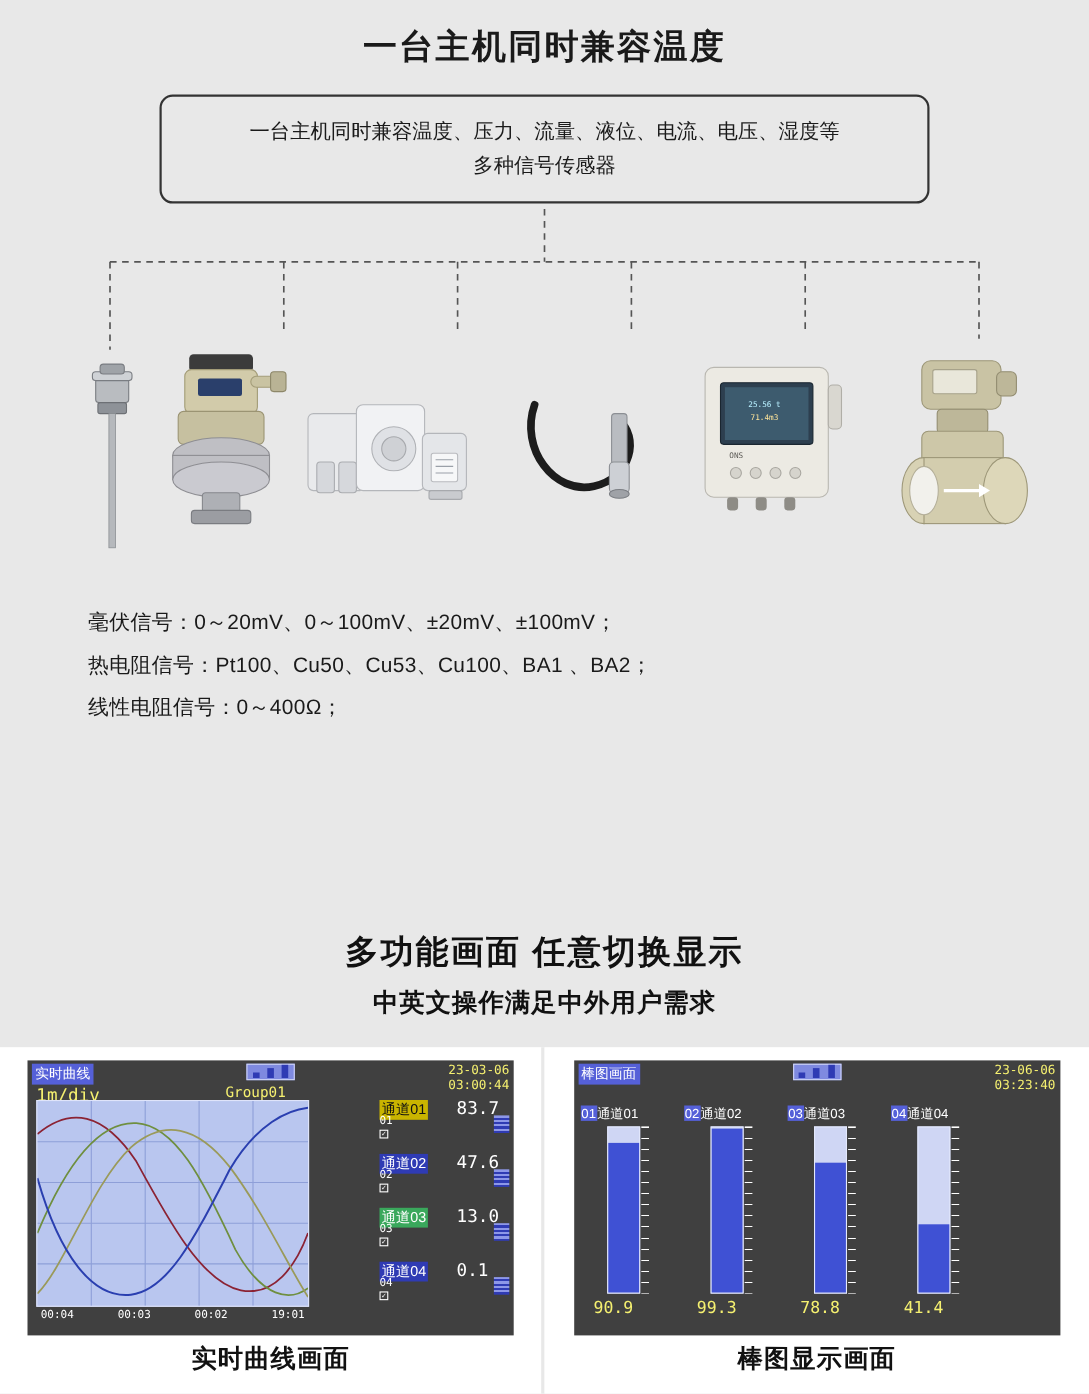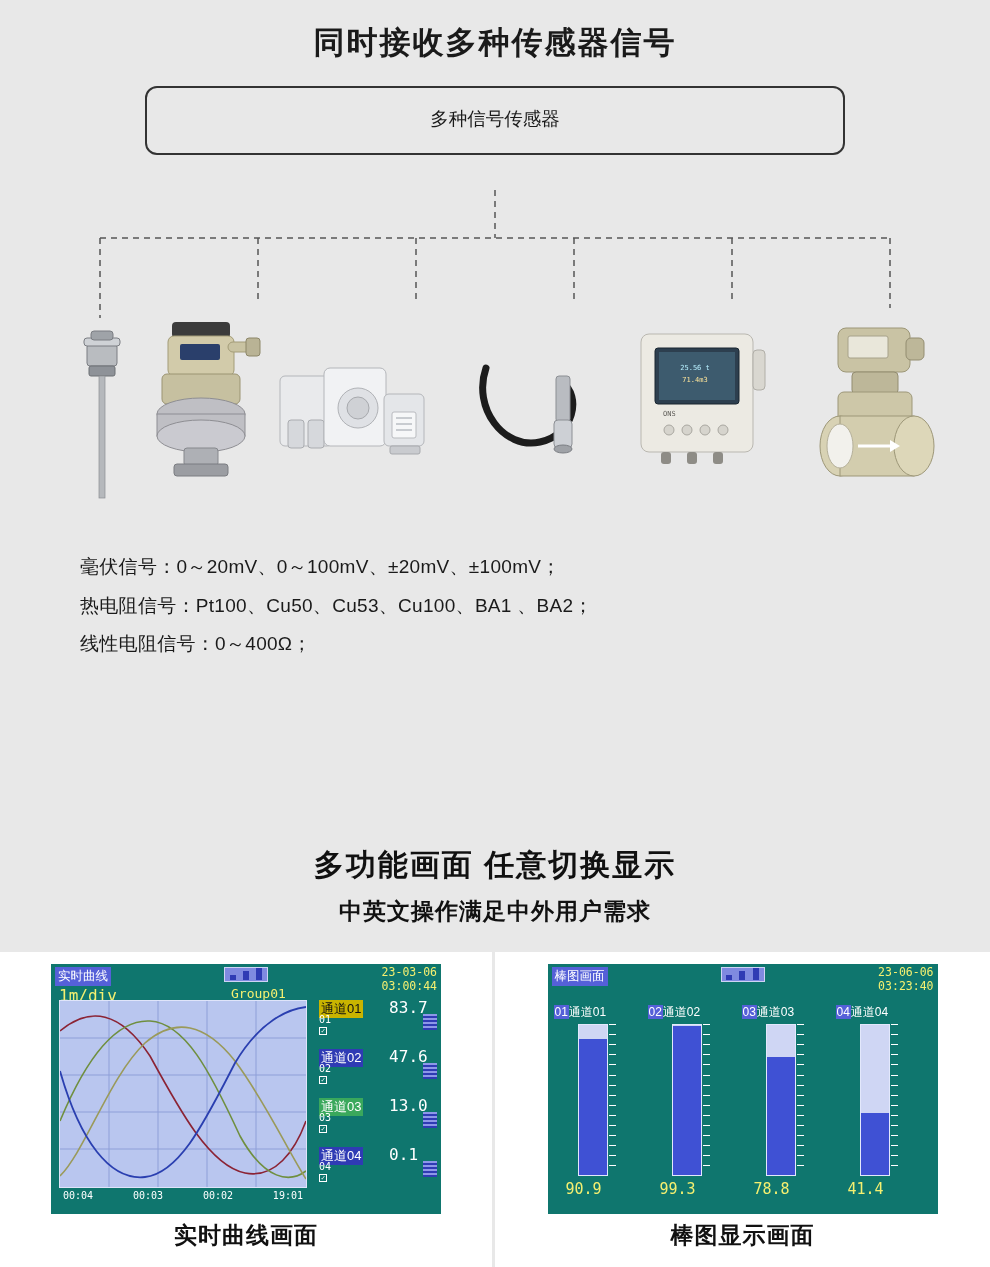--- a/index.html
+++ b/index.html
@@ -82,22 +82,22 @@
     width: 495px; height: 315px;
     background: #fff;
     display: flex;
     flex-direction: column;
     align-items: center;
     padding-top: 12px;
     position: relative;
   }
   .panel.left { border-right: 3px solid #e8e8e8; }
   .screen {
-    width: 390px; height: 250px;
-    background: #0f766e;
+    width: 442px; height: 250px;
+    background: #404040;
     position: relative;
     overflow: hidden;
     font-family: "DejaVu Sans Mono", monospace;
   }
   .caption {
     font-size: 23px;
     font-weight: bold;
     margin-top: 6px;
     letter-spacing: 1px;
   }
@@ -180,23 +180,24 @@
   .bar-val {
     position: absolute; top: 176px; left: 12px; color: #f5f070; font-size: 15px;
     font-family: "DejaVu Sans Mono", monospace;
   }
 </style>
 </head>
 <body>
 
 <div class="page">
 
-  <div class="title1">同时接收多种传感器信号</div>
+  <div class="title1">一台主机同时兼容温度</div>
 
   <div class="callout">
+    <div>一台主机同时兼容温度、压力、流量、液位、电流、电压、湿度等</div>
     <div>多种信号传感器</div>
   </div>
 
   <svg class="connectors" viewBox="0 0 990 130">
     <line x1="495" y1="0" x2="495" y2="48" stroke="#555" stroke-width="1.5" stroke-dasharray="6 5"></line>
     <line x1="100" y1="48" x2="890" y2="48" stroke="#555" stroke-width="1.5" stroke-dasharray="6 5"></line>
     <line x1="100" y1="48" x2="100" y2="128" stroke="#555" stroke-width="1.5" stroke-dasharray="6 5"></line>
     <line x1="258" y1="48" x2="258" y2="112" stroke="#555" stroke-width="1.5" stroke-dasharray="6 5"></line>
     <line x1="416" y1="48" x2="416" y2="112" stroke="#555" stroke-width="1.5" stroke-dasharray="6 5"></line>
     <line x1="574" y1="48" x2="574" y2="112" stroke="#555" stroke-width="1.5" stroke-dasharray="6 5"></line>

